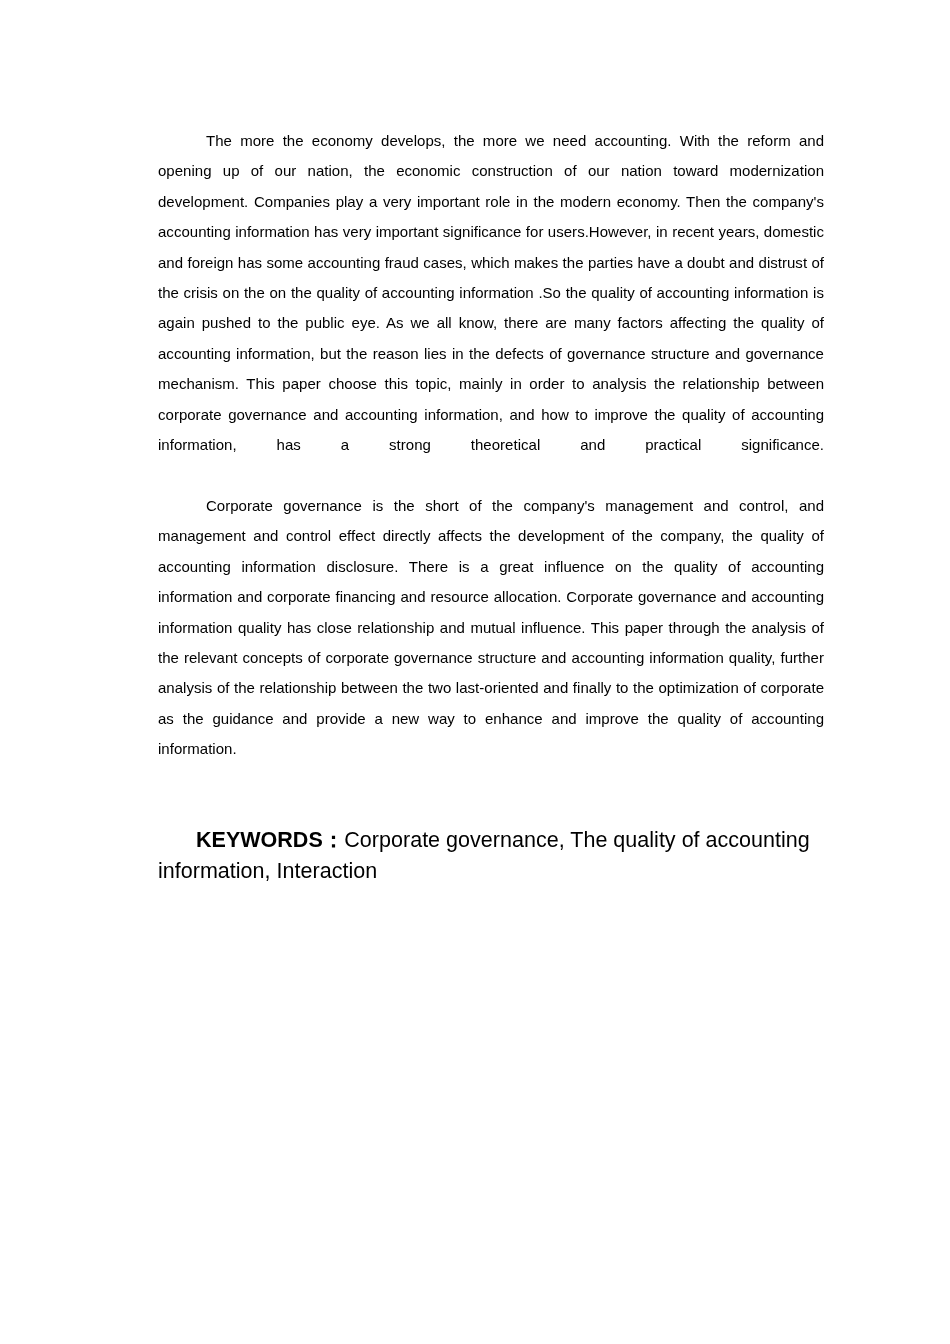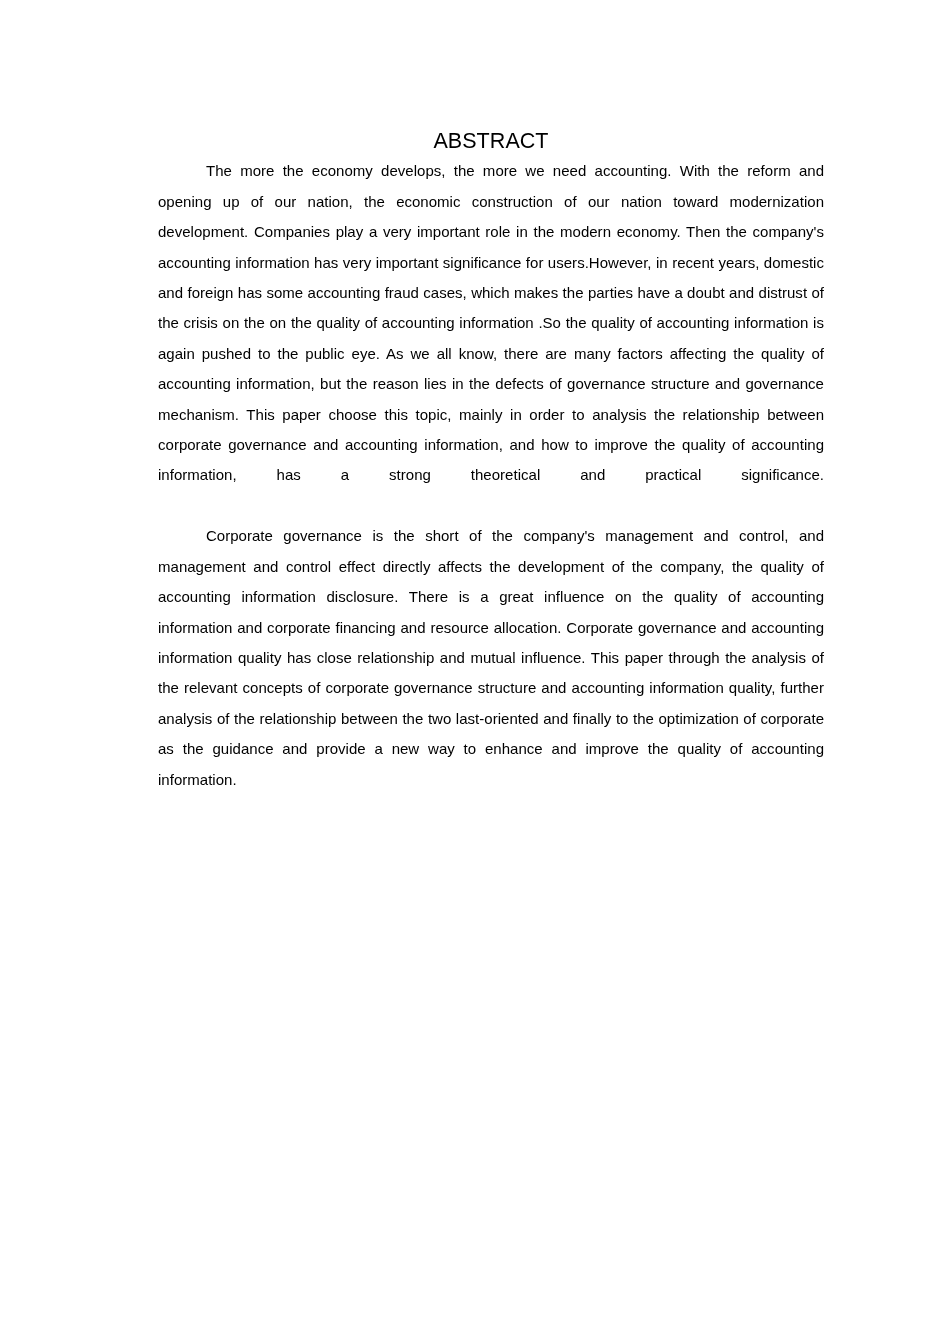--- a/index.html
+++ b/index.html
@@ -92,23 +92,23 @@
     font-weight: bold;
   }
 </style>
 </head>
 <body>
 
 <div class="page">
   <div class="content">
 
 
-    <h2 class="section-heading">ABSTRACT</h2>
 
     <p class="body-par">The more the economy develops, the more we need accounting.  With the reform and opening up of our nation, the economic construction of our nation toward modernization development. Companies play a very important role in the modern economy. Then the company's accounting information has very important significance for users.However, in recent years, domestic and foreign has some accounting fraud cases, which makes the parties have a doubt and distrust of the crisis on the on the quality of accounting information .So the quality of accounting information is again pushed to the public eye. As we all know, there are many factors affecting the quality of accounting information, but the reason lies in the defects of governance structure and governance mechanism. This paper choose this topic, mainly in order to analysis the relationship between corporate governance and accounting information, and how to improve the quality of accounting information, has a strong theoretical and practical significance.</p>
 
     <p class="body-par">Corporate governance is the short of the company's management and control, and management and control effect directly affects the development of the company, the quality of accounting information disclosure. There is a great influence on the quality of accounting information and corporate financing and resource allocation. Corporate governance and accounting information quality has close relationship and mutual influence. This paper through the analysis of the relevant concepts of corporate governance structure and accounting information quality, further analysis of the relationship between the two last-oriented and finally to the optimization of corporate as the guidance and provide a new way to enhance and improve the quality of accounting information.</p>
 
     <div class="spacer-line">&nbsp;</div>
 
+    <p class="keywords-par"><span class="kw-label">KEYWORDS</span><span class="kw-colon">：</span><span>Corporate governance, The quality of accounting information, Interaction</span></p>
 
   </div>
 </div>
 
 </body></html>

